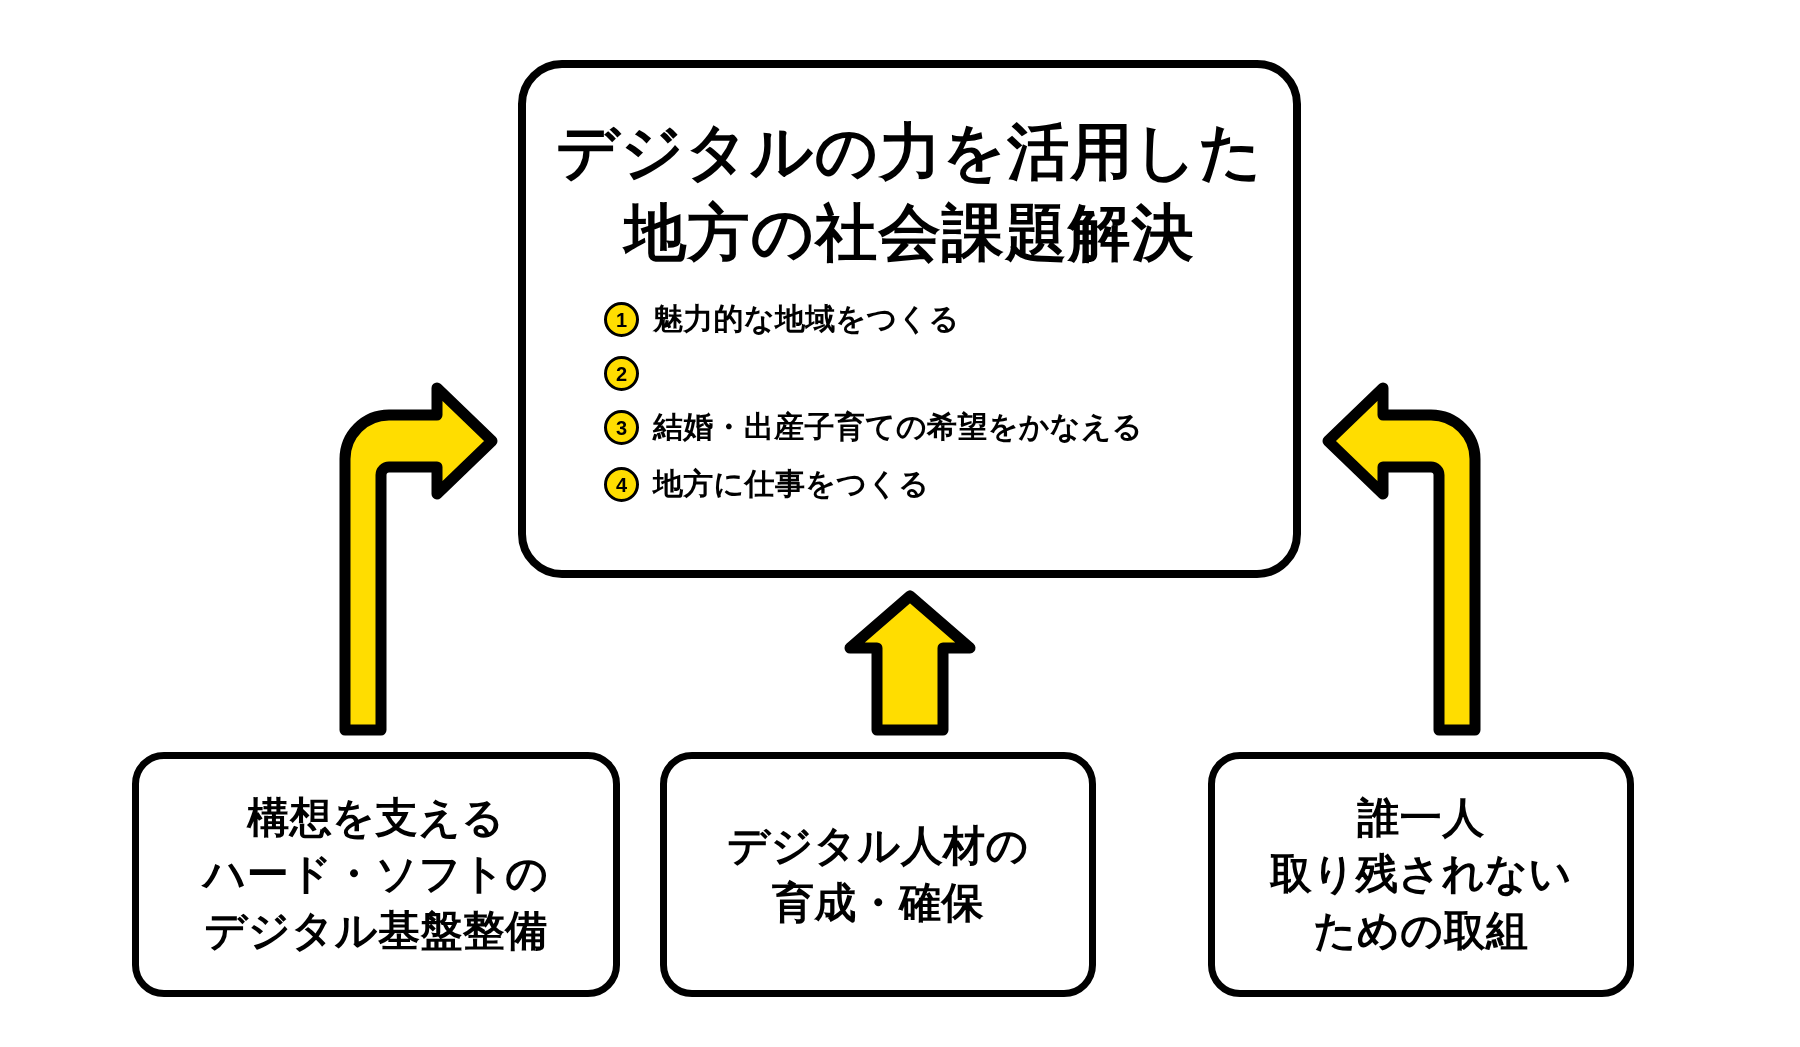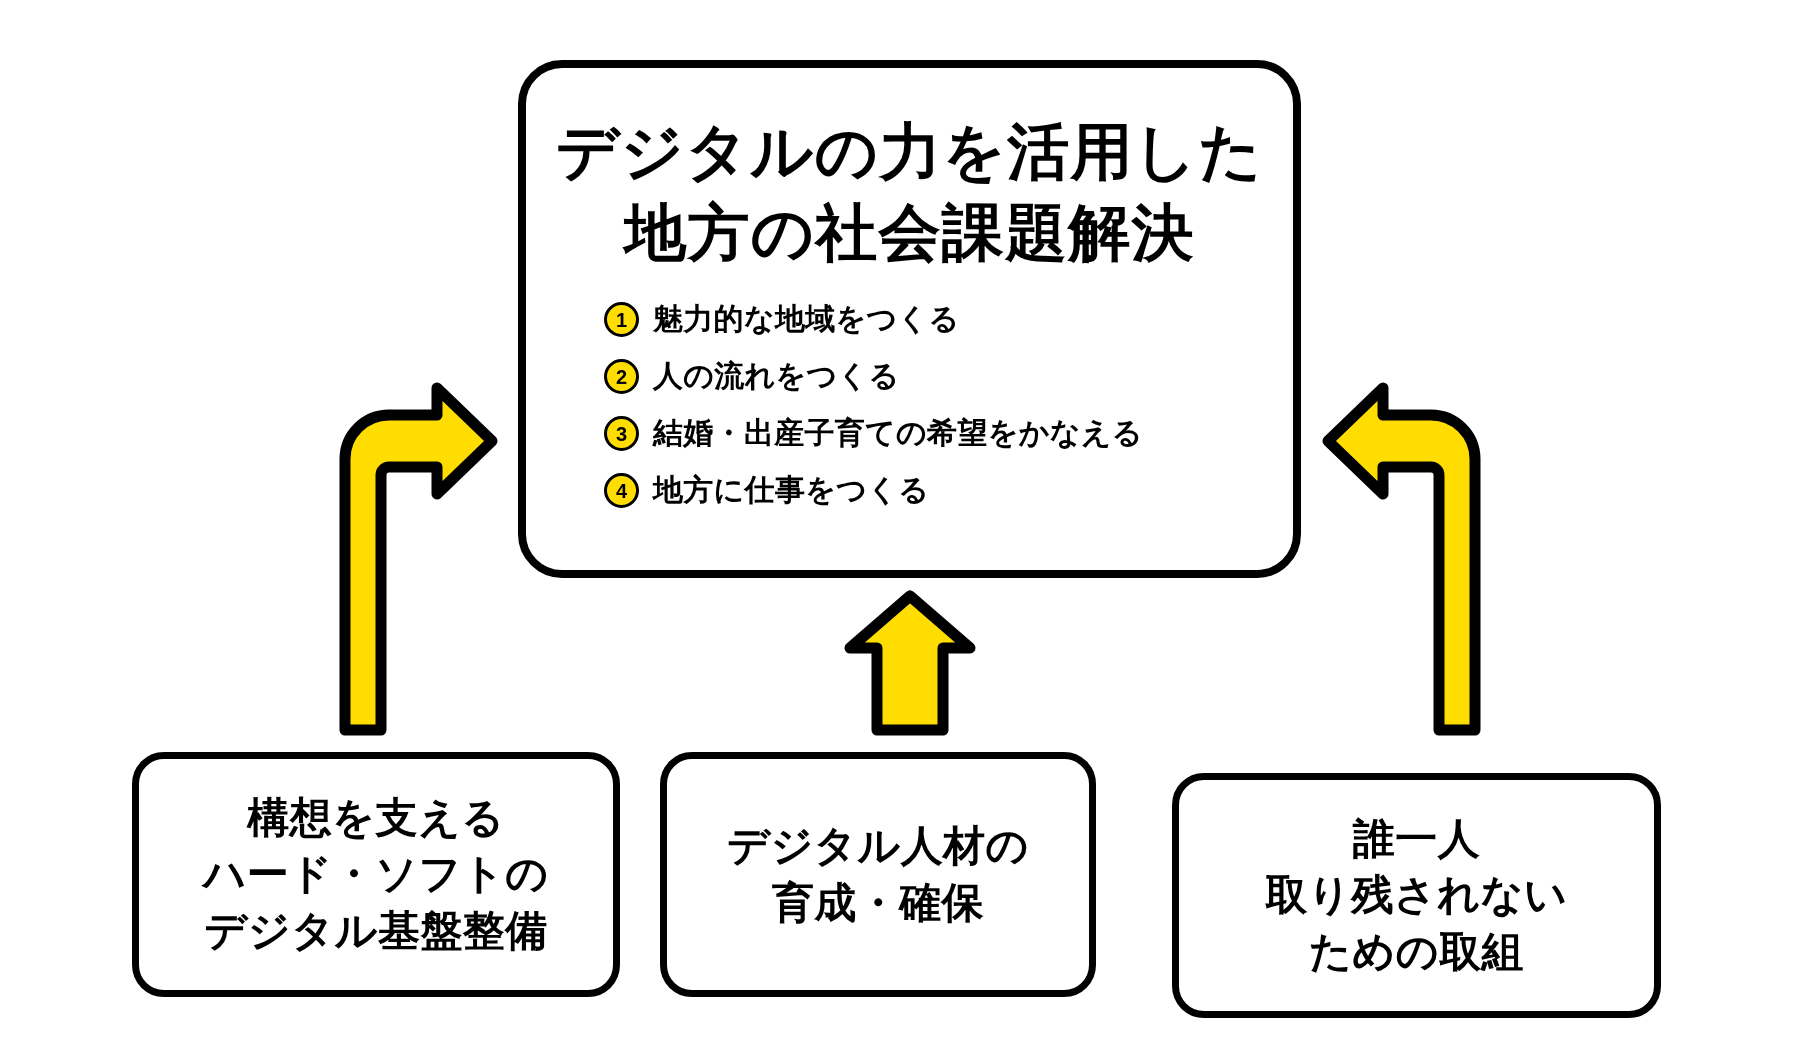--- a/index.html
+++ b/index.html
@@ -99,21 +99,21 @@
 
   
   .bottom-box {
     top: 752px;
     height: 245px;
     border-width: 7px;
     border-radius: 32px;
   }
   #box-left   { left: 125px;  width: 488px; margin-left: 7px; }
   #box-center { left: 660px;  width: 436px; }
-  #box-right  { left: 1172px; width: 489px; margin-top: 21px; }
+  #box-right  { left: 1208px; width: 426px; }
 
   .bottom-text {
     font-size: 42px;
     font-weight: 700;
     line-height: 1.34;
     letter-spacing: 0.01em;
     text-align: center;
     white-space: pre-line;
   }
 </style>
@@ -166,21 +166,20 @@
 
     <div id="main-list">
 
       <div class="list-item">
         <span class="badge">1</span>
         <span class="list-text">魅力的な地域をつくる</span>
       </div>
 
       <div class="list-item">
         <span class="badge">2</span>
-        <span class="list-text">人の流れをつくる</span>
       </div>
 
       <div class="list-item">
         <span class="badge">3</span>
         <span class="list-text">結婚・出産子育ての希望をかなえる</span>
       </div>
 
       <div class="list-item">
         <span class="badge">4</span>
         <span class="list-text">地方に仕事をつくる</span>

